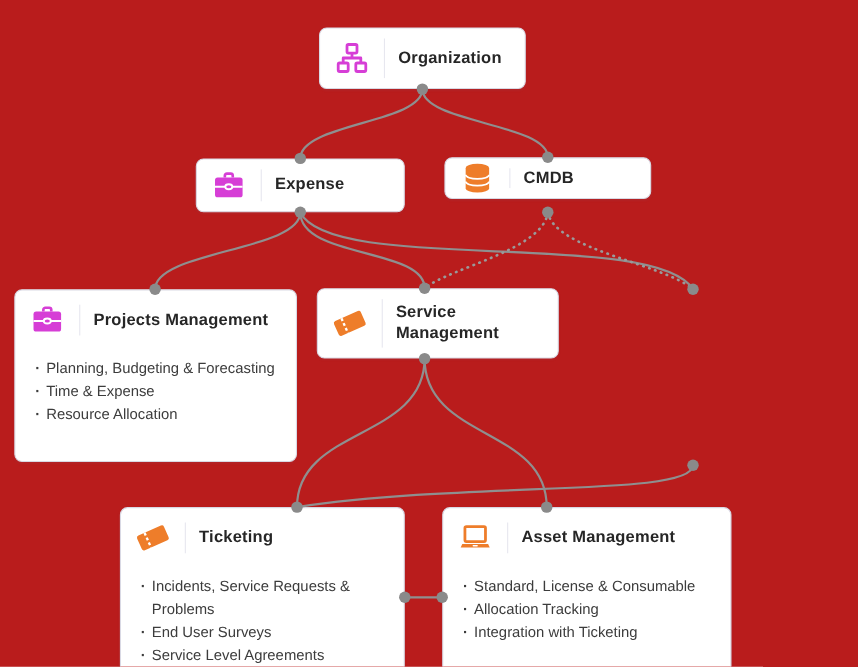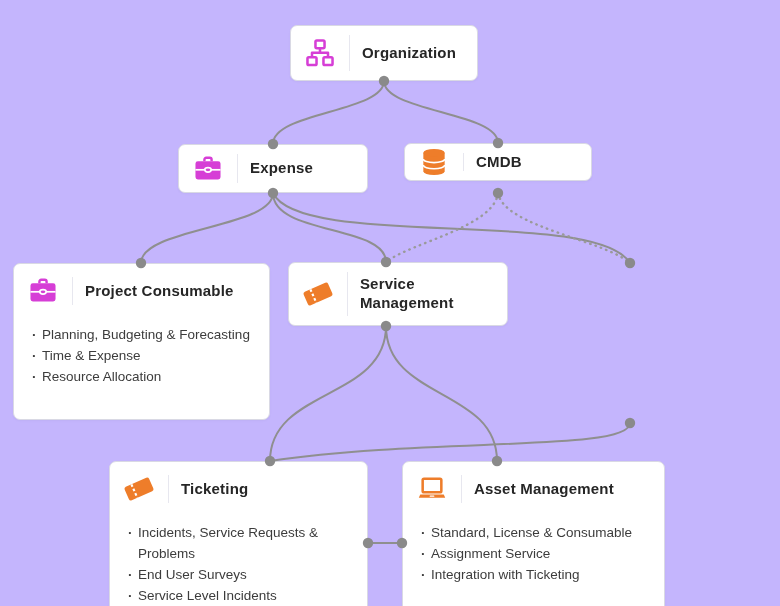--- a/index.html
+++ b/index.html
@@ -5,21 +5,21 @@
   :root{
     --magenta:#d63ed6;
     --orange:#ee7d2a;
     --line:#8f8f8f;
     --border:#d9d9e4;
     --title:#262626;
     --body:#3c3c3c;
   }
   *{margin:0;padding:0;box-sizing:border-box;}
   body{background:#fff;font-family:"Liberation Sans",sans-serif;}
-  .canvas{position:relative;width:780px;height:606px;overflow:hidden;background:#c4b5fd;}
+  .canvas{position:relative;width:780px;height:606px;overflow:hidden;background:#b91c1c;}
   .node{position:absolute;background:#fff;border:1.5px solid var(--border);border-radius:7px;z-index:1;box-shadow:0 1px 2px rgba(120,120,150,.08);}
   .node-header{display:flex;align-items:center;gap:11px;padding:10px 12px;}
   .node.small .node-header{height:100%;padding:6px 12px;}
   .icon{width:34px;height:34px;flex:0 0 34px;display:flex;align-items:center;justify-content:center;}
   .icon svg{width:32px;height:32px;display:block;}
   .divider{width:1px;align-self:stretch;background:#e7e7ef;margin:3px 1px;}
   .node-title{font-size:15px;font-weight:700;color:var(--title);letter-spacing:.2px;line-height:1.25;}
   .bullets{list-style:none;padding:6px 14px 12px 17px;}
   .bullets li{position:relative;padding-left:11px;font-size:13.5px;color:var(--body);line-height:1.56;}
   .bullets li::before{content:"\00B7";position:absolute;left:1px;font-weight:700;}
@@ -84,21 +84,21 @@
     <div class="node-header">
       <span class="icon">
         <svg viewBox="0 0 24 24">
           <path d="M9.3 6.2V5c0-.8.6-1.4 1.4-1.4h2.6c.8 0 1.4.6 1.4 1.4v1.2" fill="none" stroke="var(--magenta)" stroke-width="1.8"></path>
           <rect x="2.6" y="6.2" width="18.8" height="13.6" rx="1.8" fill="var(--magenta)"></rect>
           <path d="M2.6 12.6h18.8" stroke="#fff" stroke-width="1.3"></path>
           <ellipse cx="12" cy="12.6" rx="2.4" ry="1.7" fill="var(--magenta)" stroke="#fff" stroke-width="1.3"></ellipse>
         </svg>
       </span>
       <span class="divider"></span>
-      <span class="node-title">Project Consumable</span>
+      <span class="node-title">Projects Management</span>
     </div>
     <ul class="bullets">
       <li>Planning, Budgeting &amp; Forecasting</li>
       <li>Time &amp; Expense</li>
       <li>Resource Allocation</li>
     </ul>
   </div>
 
   <div class="node small" style="left:288px;top:262px;width:220px;height:64px">
     <div class="node-header">
@@ -125,39 +125,39 @@
             <line x1="8.2" y1="6.5" x2="8.2" y2="17.5" stroke="#fff" stroke-width="1.6" stroke-dasharray="2 1.6"></line>
           </g>
         </svg>
       </span>
       <span class="divider"></span>
       <span class="node-title">Ticketing</span>
     </div>
     <ul class="bullets midwide">
       <li>Incidents, Service Requests &amp; Problems</li>
       <li>End User Surveys</li>
-      <li>Service Level Incidents</li>
+      <li>Service Level Agreements</li>
     </ul>
   </div>
 
   <div class="node" style="left:402px;top:461px;width:263px;height:170px">
     <div class="node-header">
       <span class="icon">
         <svg viewBox="0 0 24 24">
           <rect x="5" y="4.3" width="14" height="10.2" rx="1" fill="#fff" stroke="var(--orange)" stroke-width="1.9"></rect>
           <path d="M3.2 16.2h17.6l1.1 2.4H2.1Z" fill="var(--orange)"></path>
           <rect x="10.2" y="16.9" width="3.6" height="1" rx=".5" fill="#fff"></rect>
         </svg>
       </span>
       <span class="divider"></span>
       <span class="node-title">Asset Management</span>
     </div>
     <ul class="bullets wide">
       <li>Standard, License &amp; Consumable</li>
-      <li>Assignment Service</li>
+      <li>Allocation Tracking</li>
       <li>Integration with Ticketing</li>
     </ul>
   </div>
 
   <svg id="edges-svg" width="780" height="606" viewBox="0 0 780 606">
       <path d="M384,81 C384,112 273,112 273,144" class="edge solid"></path>
       <path d="M384,81 C384,112 498,112 498,143" class="edge solid"></path>
       <path d="M273,193 C273,228 141,228 141,263" class="edge solid"></path>
       <path d="M273,193 C273,235 386,225 386,262" class="edge solid"></path>
       <path d="M273,193 C300,250 595,207 630,263" class="edge solid"></path>

